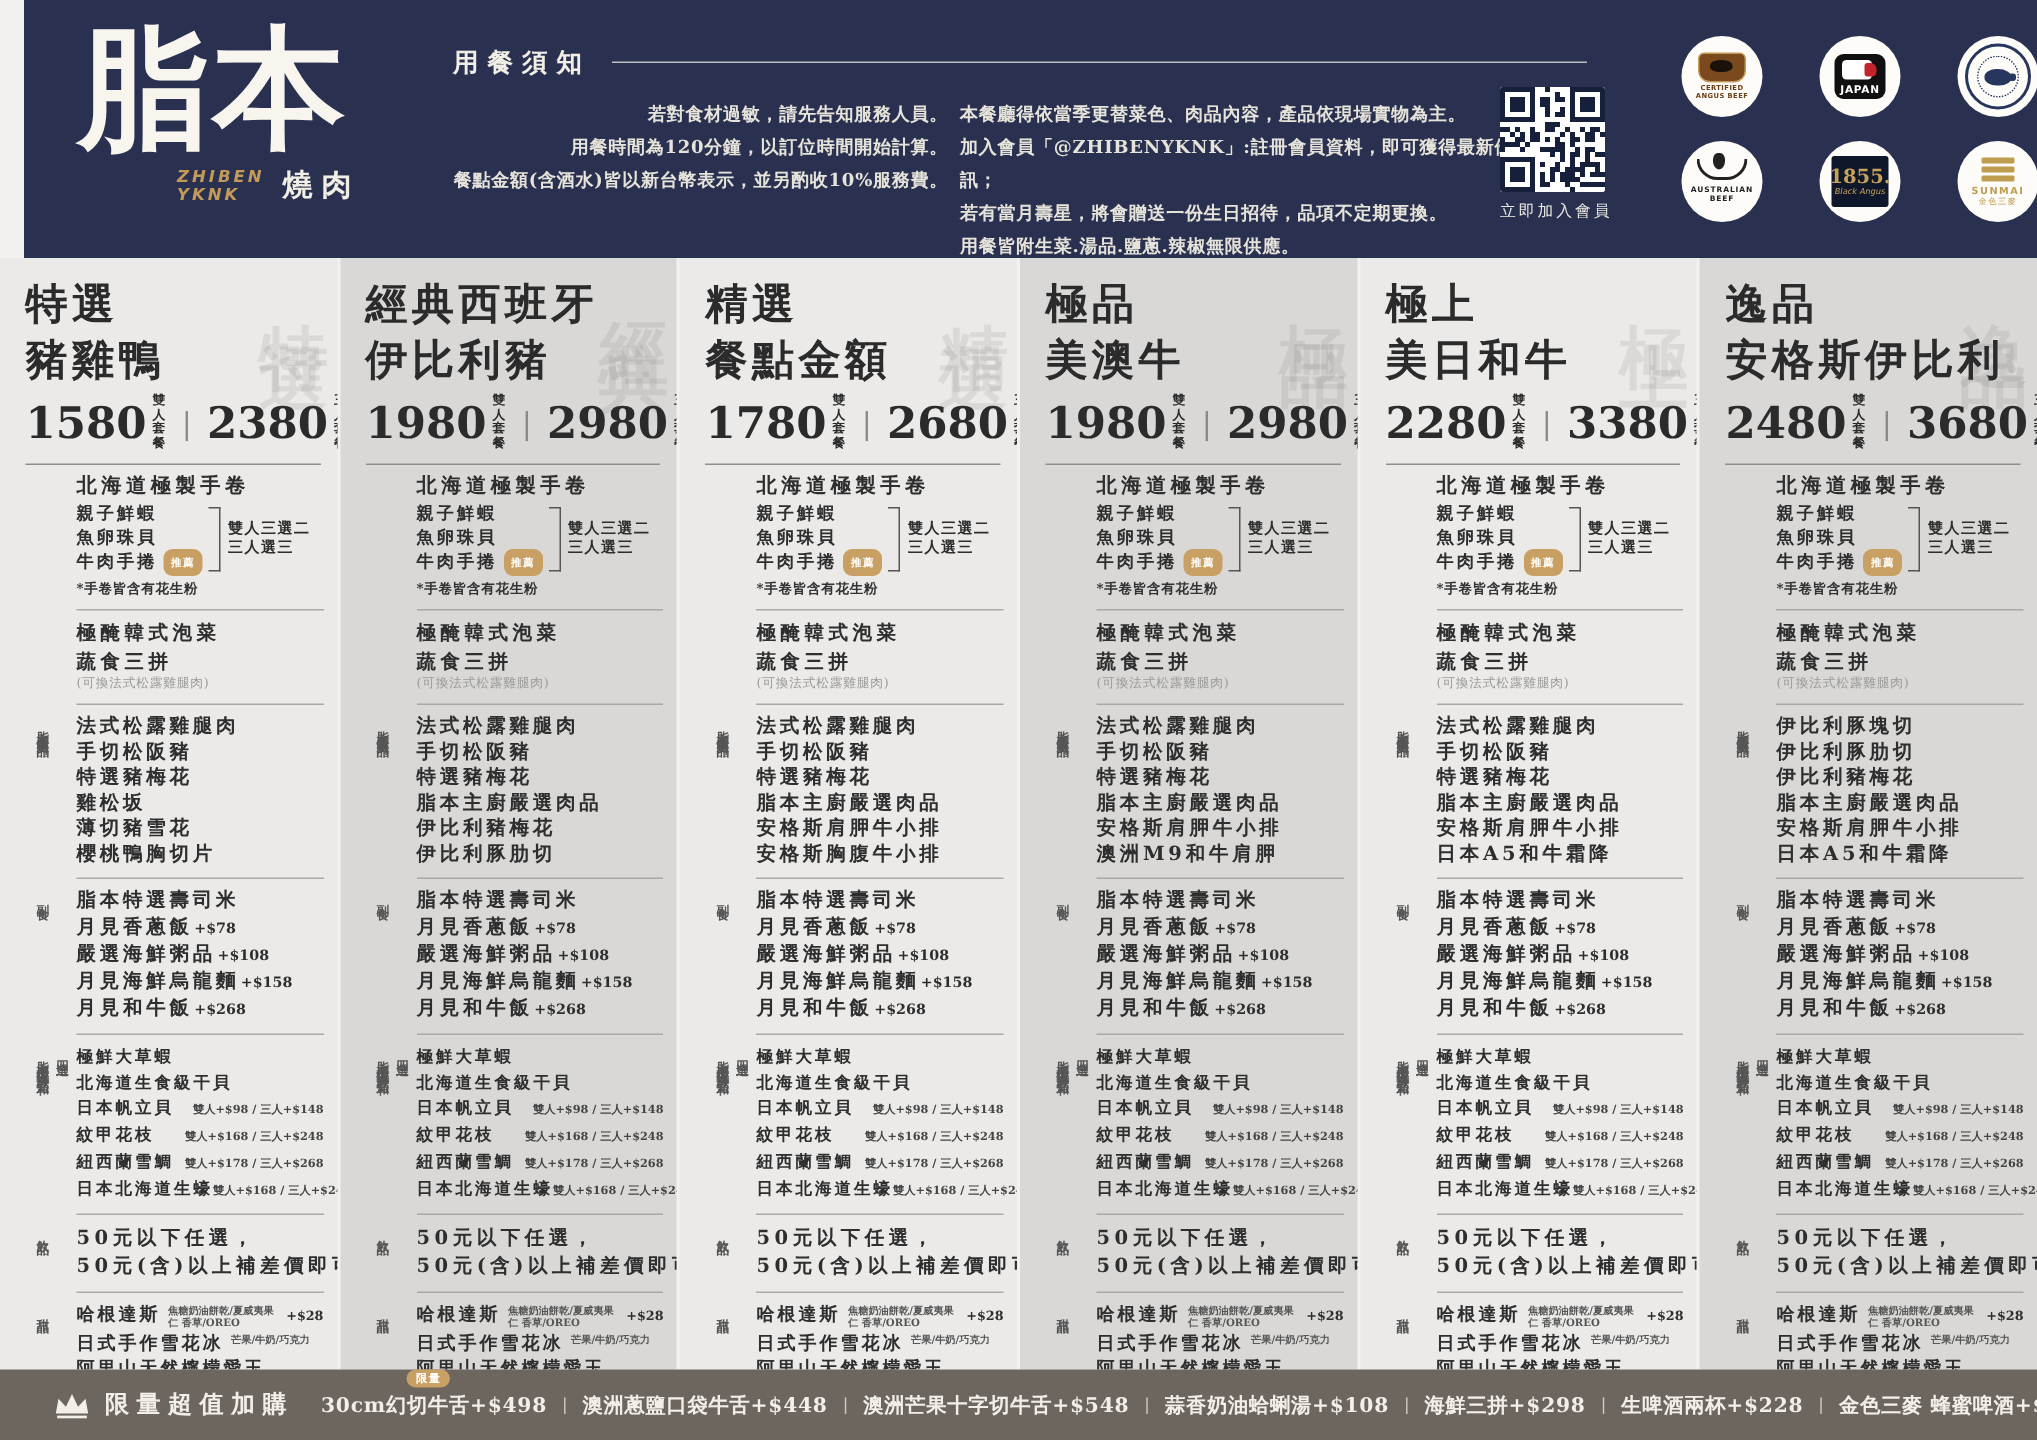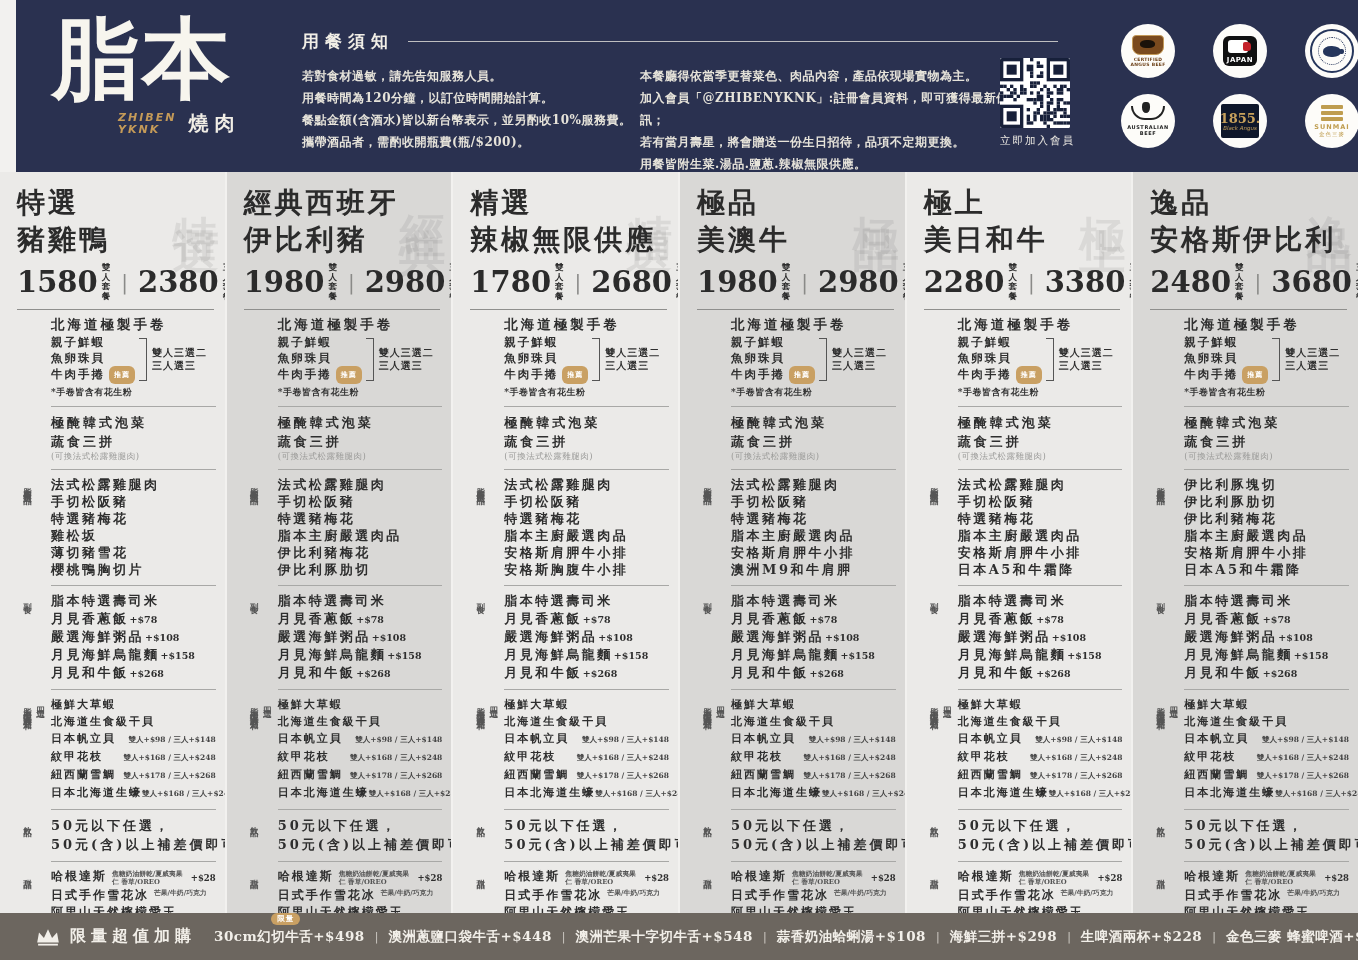--- a/index.html
+++ b/index.html
@@ -12,21 +12,21 @@
   .logo-sub{display:flex;align-items:center;gap:12px;margin-top:0px;padding-left:66px;}
   .logo-en{display:flex;flex-direction:column;color:#c49a58;font-family:"DejaVu Sans","Liberation Sans",sans-serif;
            font-size:11px;font-weight:700;letter-spacing:2px;line-height:12px;}
   .logo-tag{font-size:20px;letter-spacing:6px;color:#f1eee6;font-weight:700;}
   .notice{position:absolute;left:286px;top:30px;width:756px;}
   .notice-head{display:flex;align-items:center;gap:14px;}
   .notice-title{font-size:17px;font-weight:700;letter-spacing:6px;color:#f1eee6;}
   .notice-line{flex:1;height:0;border-top:1px solid rgba(240,238,230,.75);}
   .notice-cols{display:flex;margin-top:12px;}
   .ncol{font-size:12px;line-height:22px;letter-spacing:.5px;color:#e6e3da;font-weight:600;}
-  .ncol.l{width:330px;}
+  .ncol.l{width:330px;text-align:right;}
   .ncol.r{flex:1;padding-left:8px;}
   .ncol p{margin:0;}
   .ncol .wifi{margin-top:2px;}
   .qr-block{position:absolute;left:984px;top:58px;width:72px;text-align:center;}
   .qr{width:70px;height:70px;background:#fff;display:block;border-radius:2px;}
   .qr-cap{font-size:10.5px;letter-spacing:2px;color:#ece9e2;margin-top:6px;white-space:nowrap;}
   .badges{position:absolute;left:1098px;top:24px;width:252px;display:grid;
           grid-template-columns:repeat(3,1fr);gap:16px 24px;justify-items:center;}
   .badge{width:54px;height:54px;border-radius:50%;background:#fdfcf9;display:flex;flex-direction:column;
          align-items:center;justify-content:center;overflow:hidden;text-align:center;
@@ -122,21 +122,20 @@
   <div class="notice">
     <div class="notice-head">
       <span class="notice-title">用餐須知</span>
       <span class="notice-line"></span>
     </div>
     <div class="notice-cols">
       <div class="ncol l">
         <p>若對食材過敏，請先告知服務人員。</p>
         <p>用餐時間為120分鐘，以訂位時間開始計算。</p>
         <p>餐點金額(含酒水)皆以新台幣表示，並另酌收10%服務費。</p>
-        <p>攜帶酒品者，需酌收開瓶費(瓶/$200)。</p>
       </div>
       <div class="ncol r">
         <p>本餐廳得依當季更替菜色、肉品內容，產品依現場實物為主。</p>
         <p>加入會員「@ZHIBENYKNK」:註冊會員資料，即可獲得最新優惠與資訊；</p>
         <p>若有當月壽星，將會贈送一份生日招待，品項不定期更換。</p>
         <p>用餐皆附生菜.湯品.鹽蔥.辣椒無限供應。</p>
         <p class="wifi">wifi名稱:脂本燒肉貴賓　密碼:88888888</p>
       </div>
     </div>
   </div>
@@ -600,21 +599,21 @@
 
       </div>
     </div>
   </section>
 
   <section class="col">
     <div class="wm">精選</div>
     <header class="col-head">
       <h2 class="col-title">
         <span class="t1">精選</span>
-        <span class="t2">辣椒無限供應</span>
+        <span class="t2">餐點金額</span>
       </h2>
       <div class="prices">
         <span class="pnum">1780</span>
         <span class="punit">
           <i>雙人</i>
             <i>套餐</i>
         </span>
         <span class="psep">|</span>
         <span class="pnum">2680</span>
         <span class="punit">

